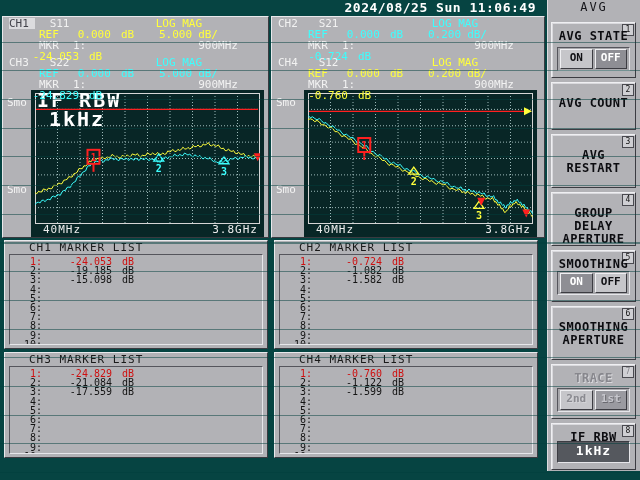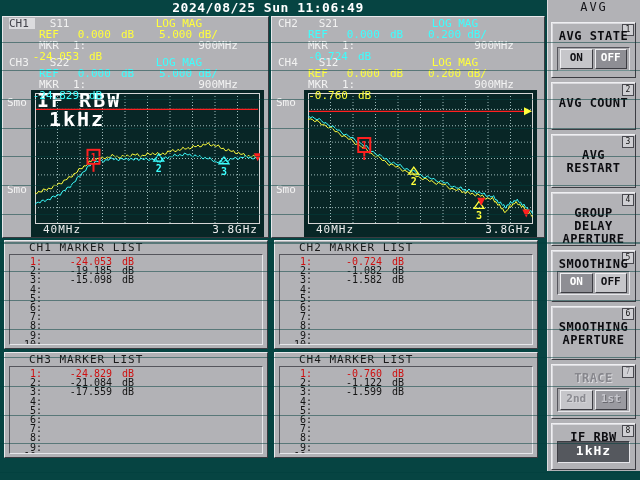--- a/index.html
+++ b/index.html
@@ -1,20 +1,20 @@
 <!DOCTYPE html>
 <html><head>
 <meta charset="utf-8">
 <style>
   html,body{margin:0;padding:0;background:#222;}
   #screen{position:relative;width:640px;height:480px;background:#064442;overflow:hidden;
     font-family:"DejaVu Sans Mono","Liberation Mono",monospace;}
   
   #topbar{position:absolute;left:0;top:0;width:548px;height:15px;background:#064442;
-    color:#fff;font-weight:bold;font-size:13px;line-height:15px;text-align:center;padding-right:12px;box-sizing:border-box;letter-spacing:.5px;}
+    color:#fff;font-weight:bold;font-size:13px;line-height:15px;text-align:right;padding-right:12px;box-sizing:border-box;letter-spacing:.5px;}
   
   .panel{position:absolute;background:#b2b2b6;border:1px solid;border-color:#e9e9ec #3a3a40 #3a3a40 #e9e9ec;box-sizing:border-box;}
   #panel-left{left:2px;top:16px;width:267px;height:222px;}
   #panel-right{left:271px;top:16px;width:274px;height:222px;}
   
   .ch-block{position:absolute;left:4px;right:2px;}
   .ch-top{top:1px;} .ch-bot{top:40px;z-index:3;}
   .chrow{position:relative;height:11px;font-size:11px;line-height:11px;color:#f2f2f2;white-space:nowrap;}
   .ch-id{display:inline-block;width:26px;margin-left:2px;}
   .ch-id.inv{background:#dcdcdf;color:#44444c;}

